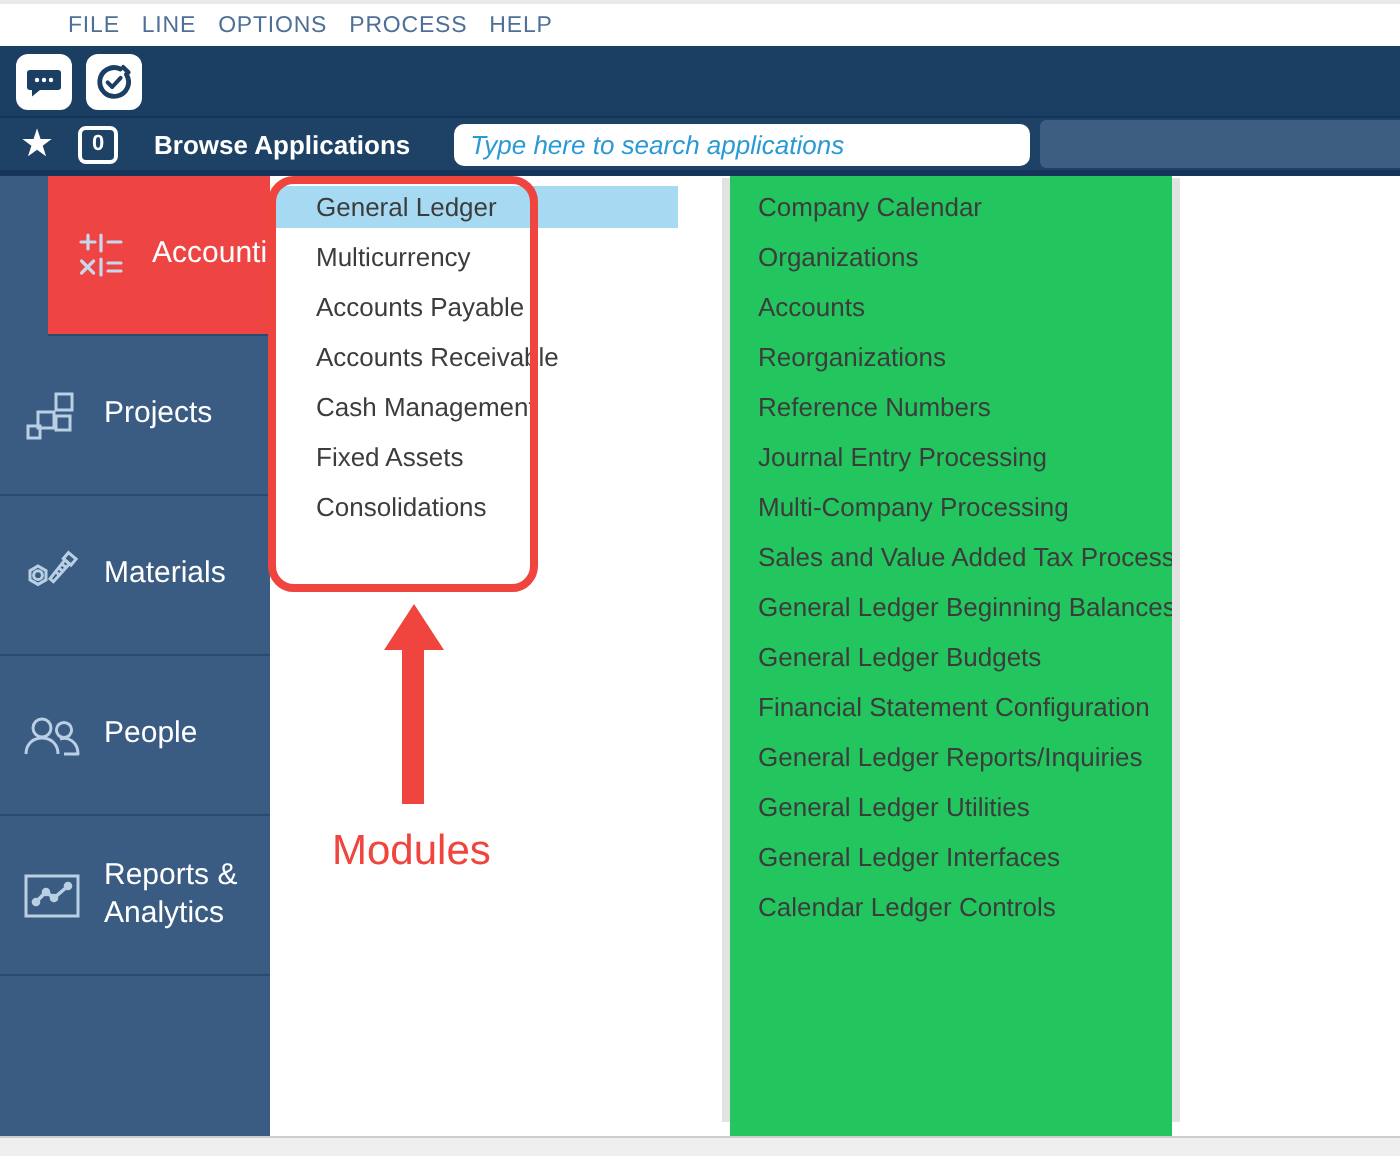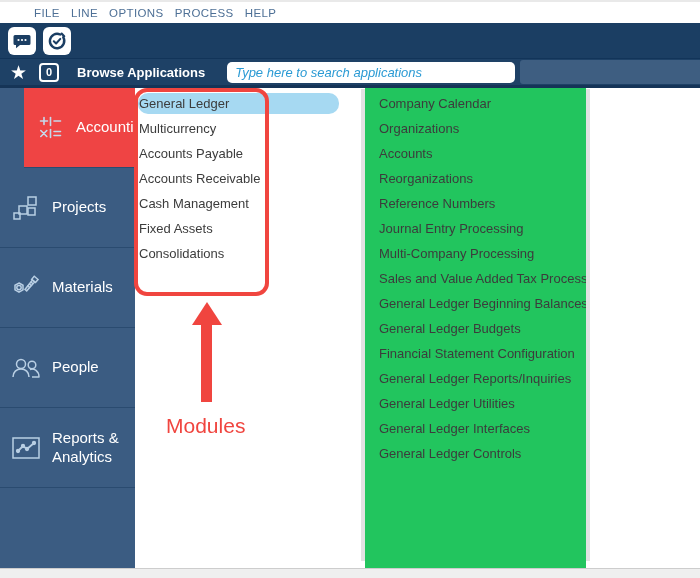--- a/index.html
+++ b/index.html
@@ -58,21 +58,21 @@
   .col-modules { width:226px; background:#ffffff; padding-top:3px; }
   .col-apps { width:221px; background:#22c55e; padding-top:3px; }
   .v-divider { width:4px; background:#e2e2e2; margin-top:1px; height:472px; }
   .col-rest { flex:1; background:#ffffff; }
   .list { list-style:none; }
   .list li {
     height:25px; display:flex; align-items:center;
     font-size:13px; color:#3c3c3c; padding-left:14px; cursor:pointer;
     white-space:nowrap;
   }
-  .col-modules .list li { margin:0 22px 0 3px; padding-left:1px;border-radius:10px; }
+  .col-modules .list li { margin:0 22px 0 3px; padding-left:20px; }
   .col-modules .list li.selected { background:#a6d9f2; height:21px; margin-top:2px; margin-bottom:2px; }
   
   .bottombar { height:10px; background:#efefef; border-top:1px solid #cdcdcd; }
   
   .annot { position:absolute; pointer-events:none; }
   .annot-rect {
     left:134px; top:88px; width:135px; height:208px;
     border:4px solid #f0453f; border-radius:13px;
   }
   .annot-arrow-head {
@@ -221,21 +221,21 @@
       <li>Reference Numbers</li>
       <li>Journal Entry Processing</li>
       <li>Multi-Company Processing</li>
       <li>Sales and Value Added Tax Processing</li>
       <li>General Ledger Beginning Balances</li>
       <li>General Ledger Budgets</li>
       <li>Financial Statement Configuration</li>
       <li>General Ledger Reports/Inquiries</li>
       <li>General Ledger Utilities</li>
       <li>General Ledger Interfaces</li>
-      <li>General Ledger Controls</li>
+      <li>Calendar Ledger Controls</li>
     </ul>
   </div>
 
   <div class="v-divider"></div>
 
   <div class="col-rest"></div>
 </div>
 
 <div class="bottombar"></div>
 

